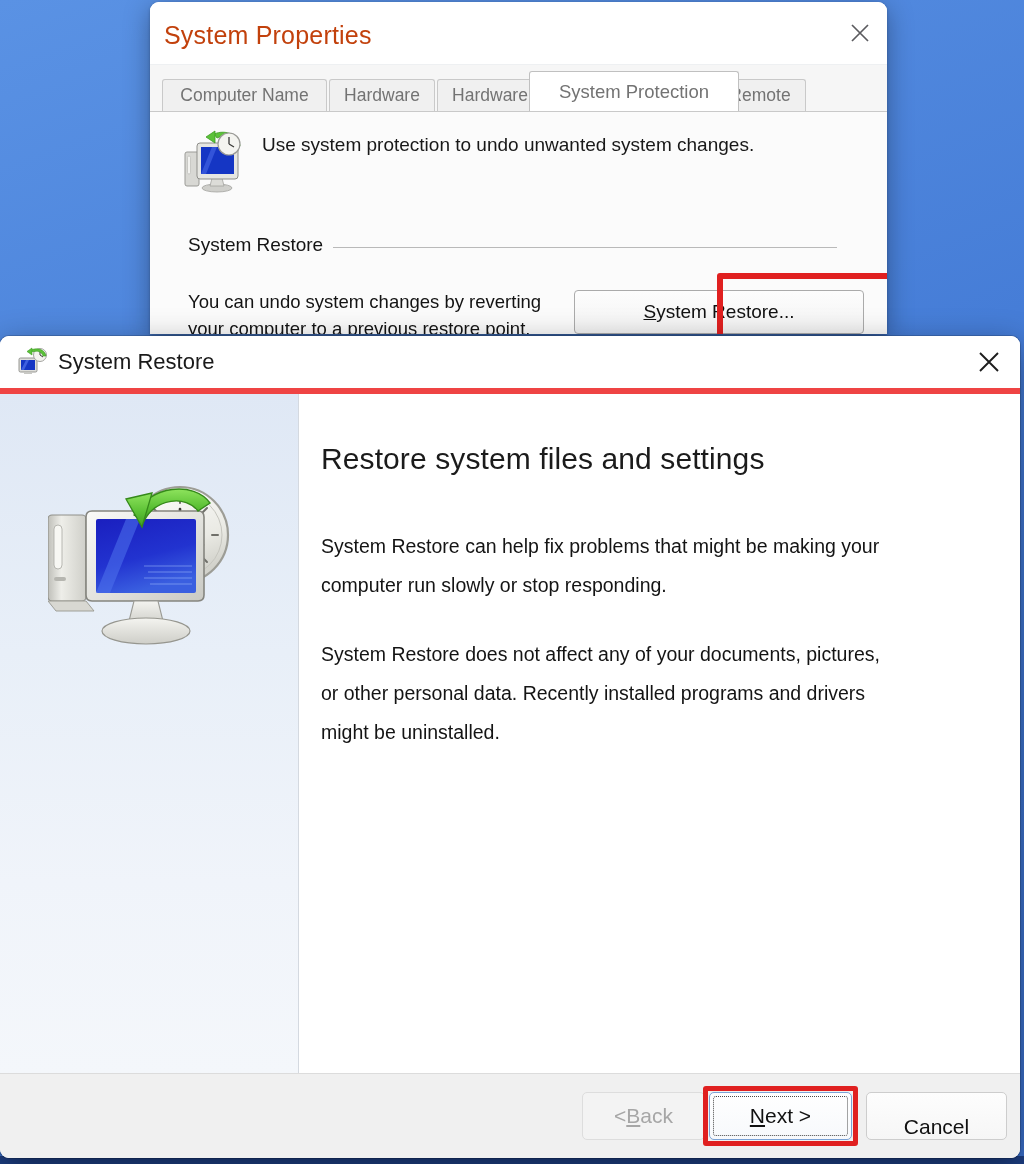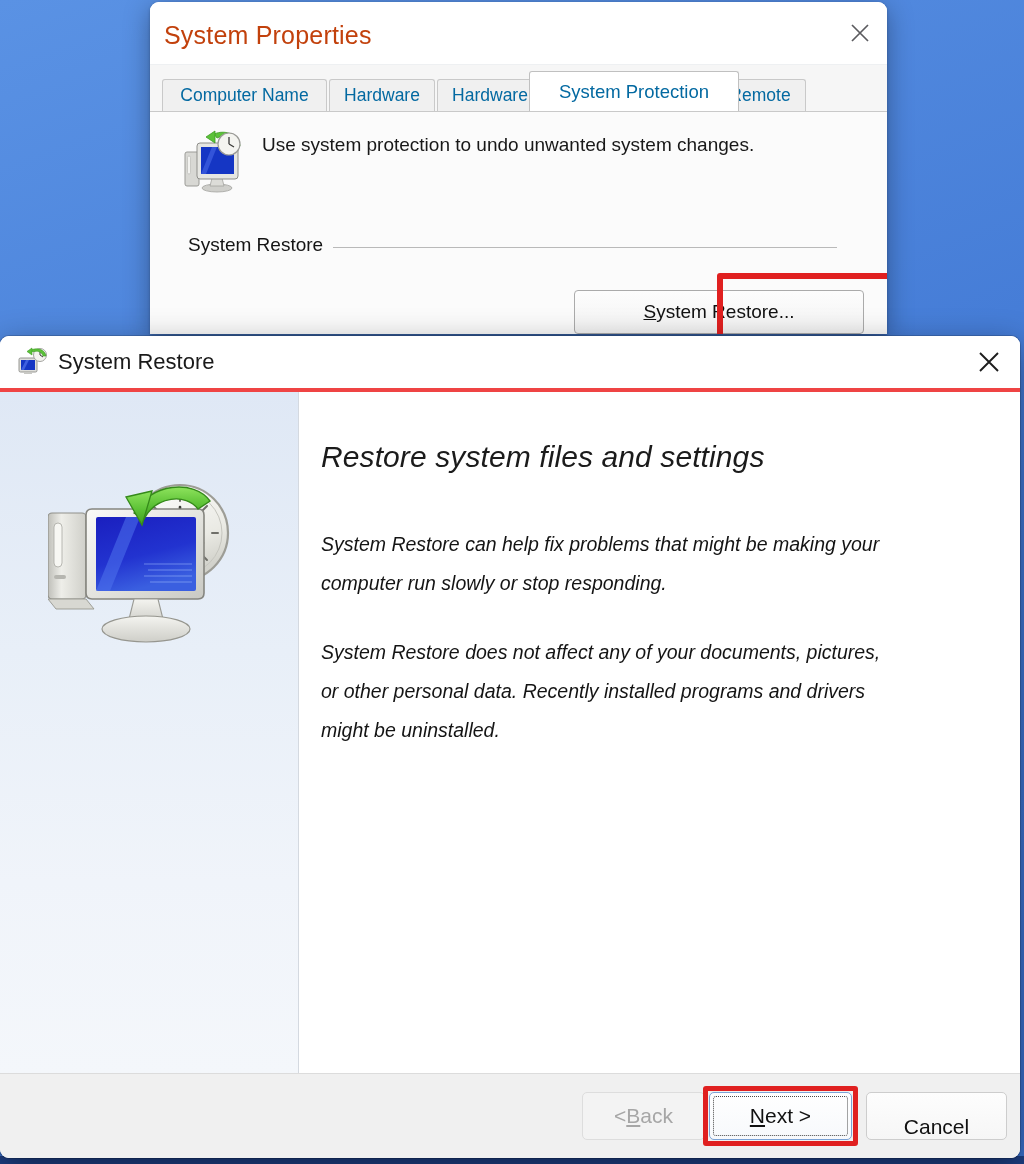--- a/index.html
+++ b/index.html
@@ -70,21 +70,21 @@
   }
   .sp-tab {
     position: absolute;
     bottom: 0;
     height: 32px;
     padding: 0 12px;
     display: flex;
     align-items: center;
     justify-content: center;
     font-size: 17.5px;
-    color: #0369a1;
+    color: #737373;
     background: #f0f0f0;
     border: 1px solid #c9c9c9;
     border-bottom: none;
     border-radius: 3px 3px 0 0;
     white-space: nowrap;
     cursor: default;
     margin-top: 8px;
   }
   .sp-tab.active {
     height: 40px;
@@ -218,22 +218,21 @@
     display: flex;
     align-items: center;
     justify-content: center;
     cursor: default;
   }
 
   #sr-content {
     position: absolute;
     left: 0; top: 52px; right: 0; bottom: 85px;
     background: #fca5a5;
-    border-top: 4px solid #ef4444;
-    font-style: italic;
+    border-top: 6px solid #ef4444;
   }
 
   #sr-sidebar {
     position: absolute;
     left: 0; top: 0; bottom: 0;
     width: 299px;
     background: linear-gradient(180deg,#dfe8f5 0%,#e8eff8 38%,#f0f4fa 72%,#f4f7fb 100%);
     border-right: 1px solid #d4d9e0;
   }
   #sr-illus {
@@ -390,20 +389,24 @@
 
           <circle cx="45" cy="14" r="11" fill="#f4f4f0" stroke="#9a9a96" stroke-width="1.2"></circle>
           <path d="M45 14 L45 7 M45 14 L50 17" stroke="#3a3a38" stroke-width="1.3" fill="none"></path>
         </svg>
       </div>
       <div id="sp-hero-text">Use system protection to undo unwanted system changes.</div>
 
       <div id="sp-group-rule"></div>
       <div id="sp-group-label">System Restore</div>
 
+      <div id="sp-desc">
+        <div>You can undo system changes by reverting</div>
+        <div>your computer to a previous restore point.</div>
+      </div>
 
       <div id="sp-restore-btn">
         <span class="accel">S</span>
           <span>ystem Restore...</span>
       </div>
 
     </div>
 
     <div id="sp-highlight"></div>
   </div>

